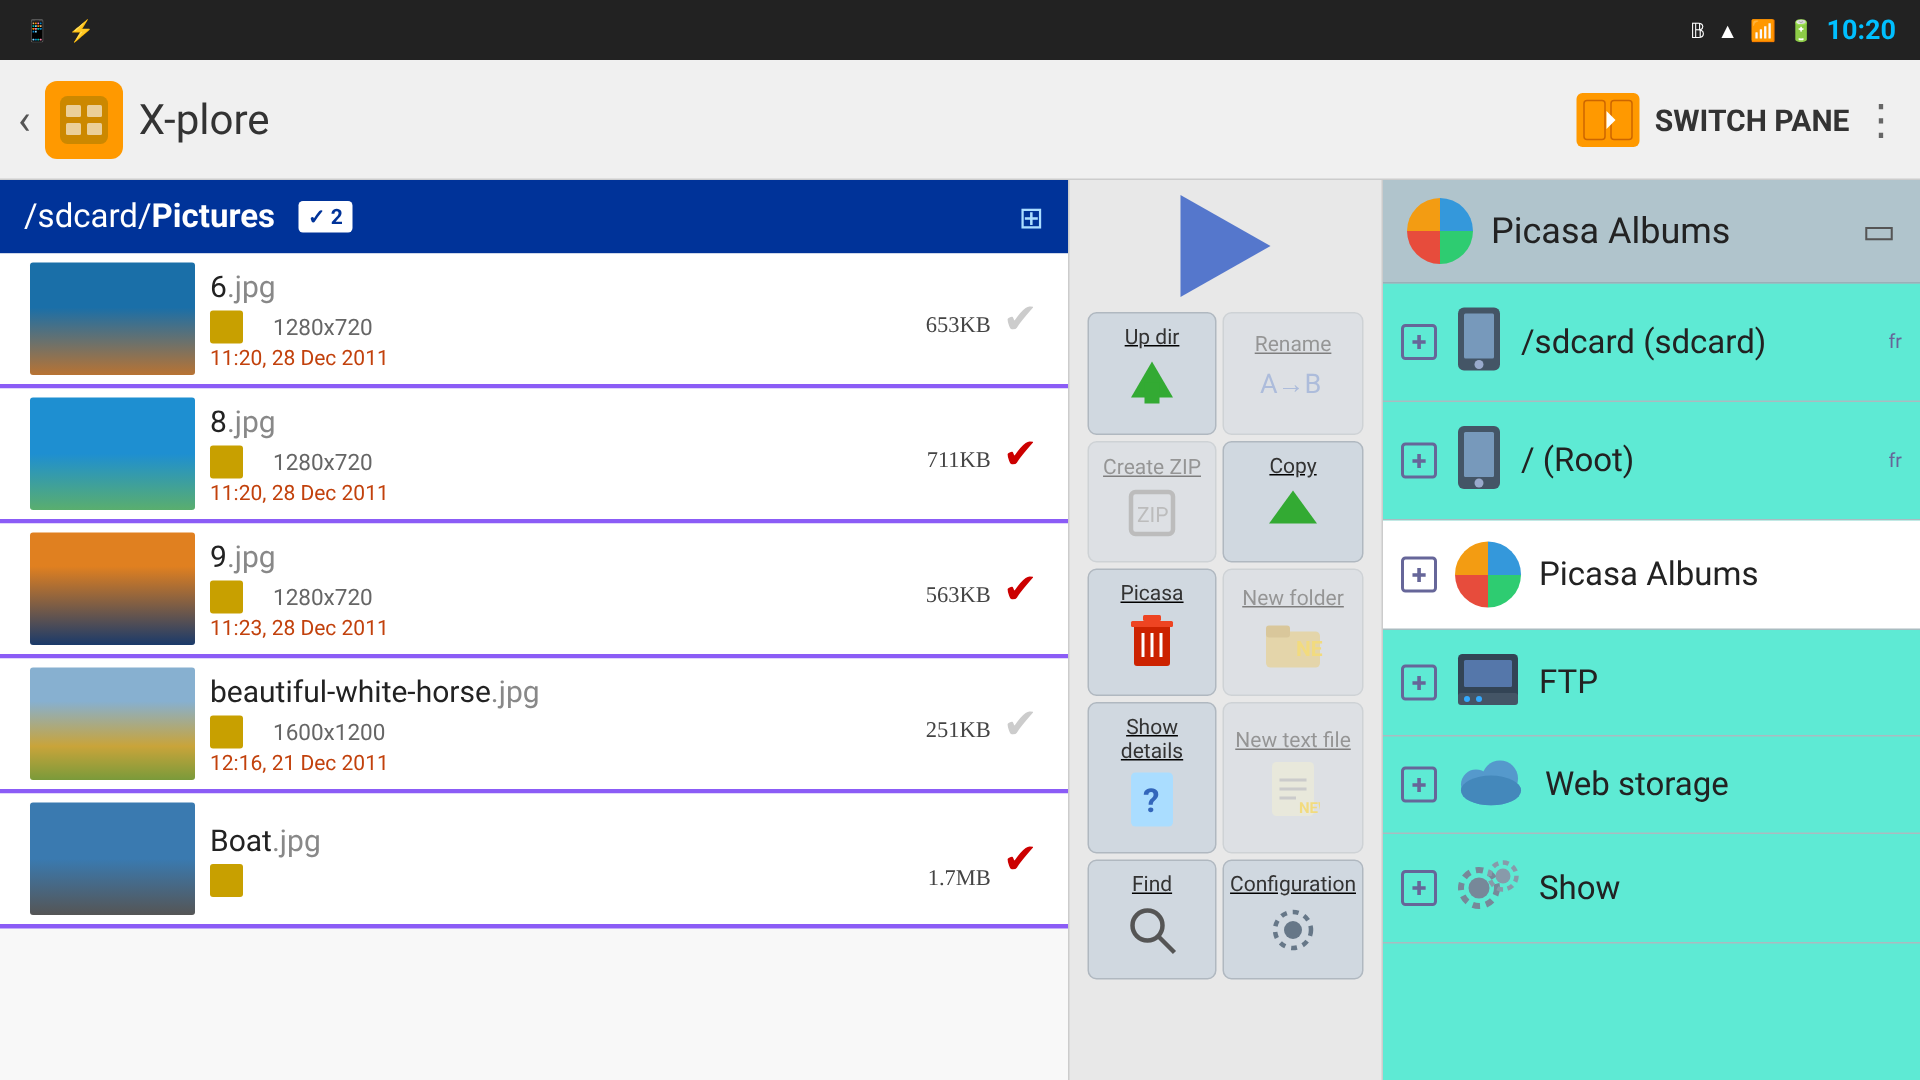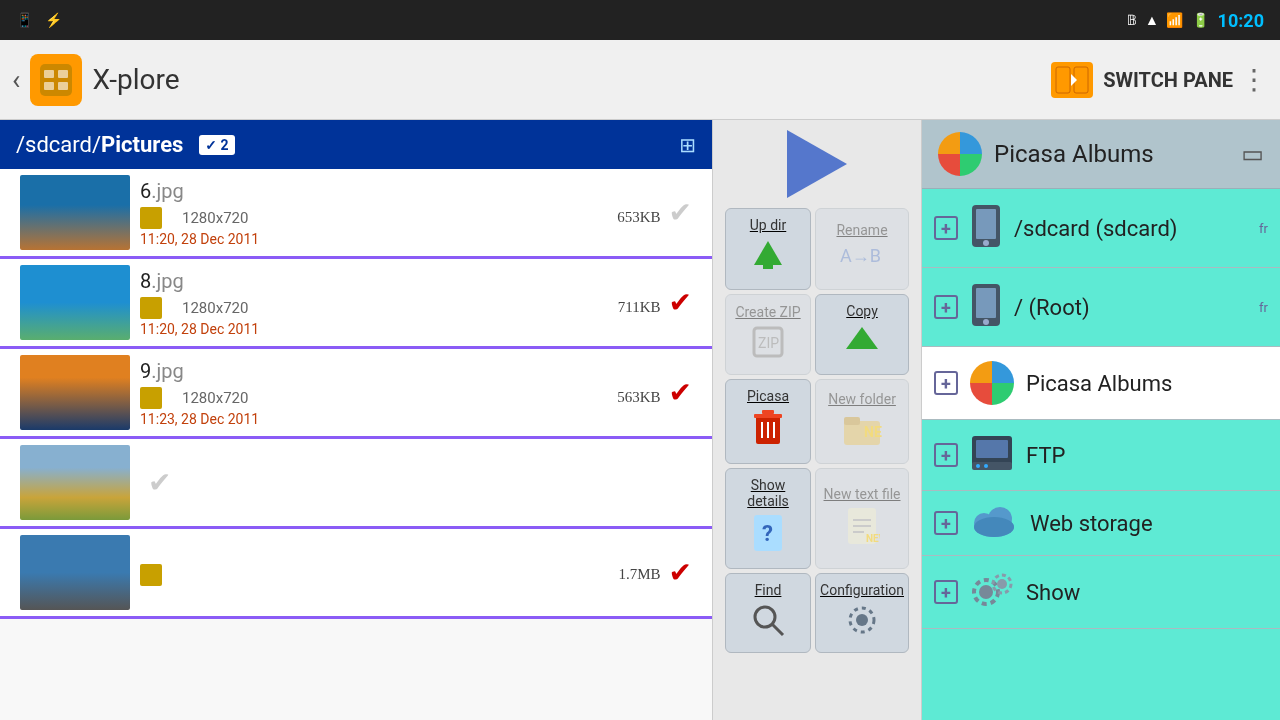--- a/index.html
+++ b/index.html
@@ -428,25 +428,35 @@
               <span class="file-icon"></span>
               <span class="file-dims">1280x720</span>
               <span class="file-size">563KB</span>
             </div>
             <div class="file-date">11:23, 28 Dec 2011</div>
           </div>
           <span class="check-mark">✔</span>
         </div>
         <div class="file-item">
           <div class="file-thumb thumb-horse"></div>
+          <div class="file-info">
+            <div class="file-name">beautiful-white-horse<span class="ext">.jpg</span></div>
+            <div class="file-meta-row">
+              <span class="file-icon"></span>
+              <span class="file-dims">1600x1200</span>
+              <span class="file-size">251KB</span>
+            </div>
+            <div class="file-date">12:16, 21 Dec 2011</div>
+          </div>
           <span class="check-mark-light">✔</span>
         </div>
         <div class="file-item">
           <div class="file-thumb thumb-boat"></div>
           <div class="file-info">
+            <div class="file-name">Boat<span class="ext">.jpg</span></div>
             <div class="file-meta-row">
               <span class="file-icon"></span>
               <span class="file-size">1.7MB</span>
             </div>
           </div>
           <span class="check-mark">✔</span>
         </div>
       </div>
   </div>
 

